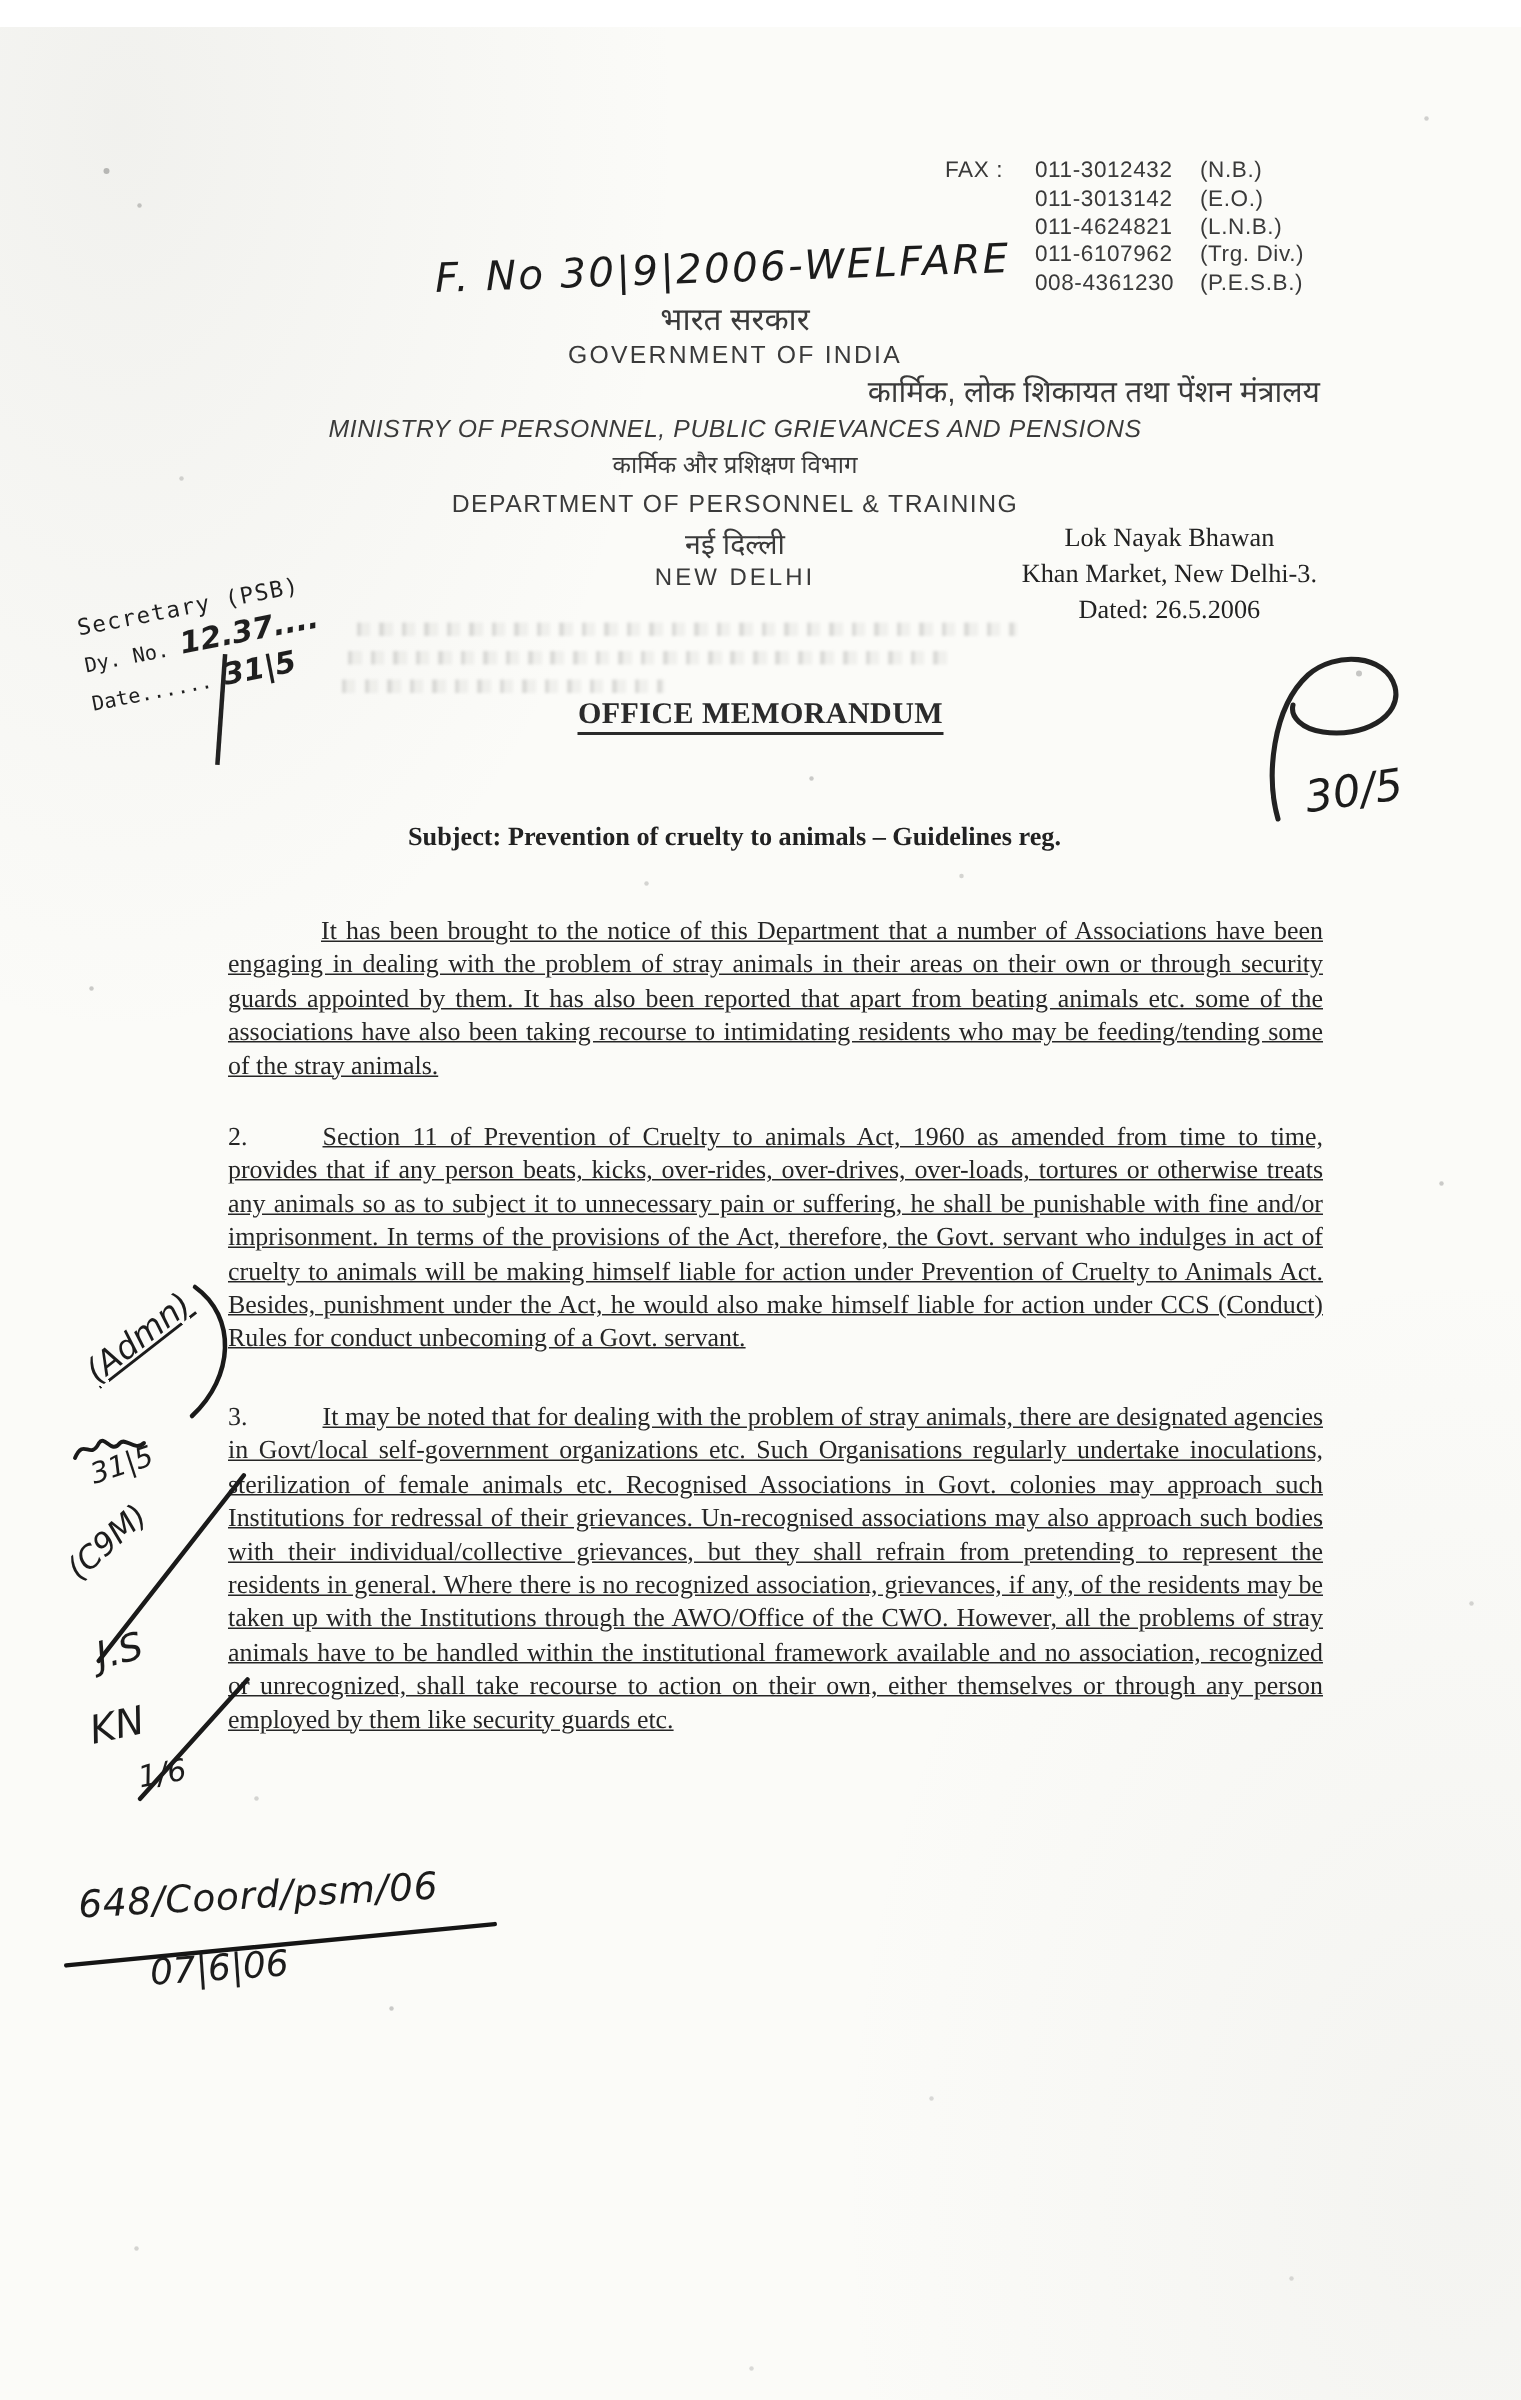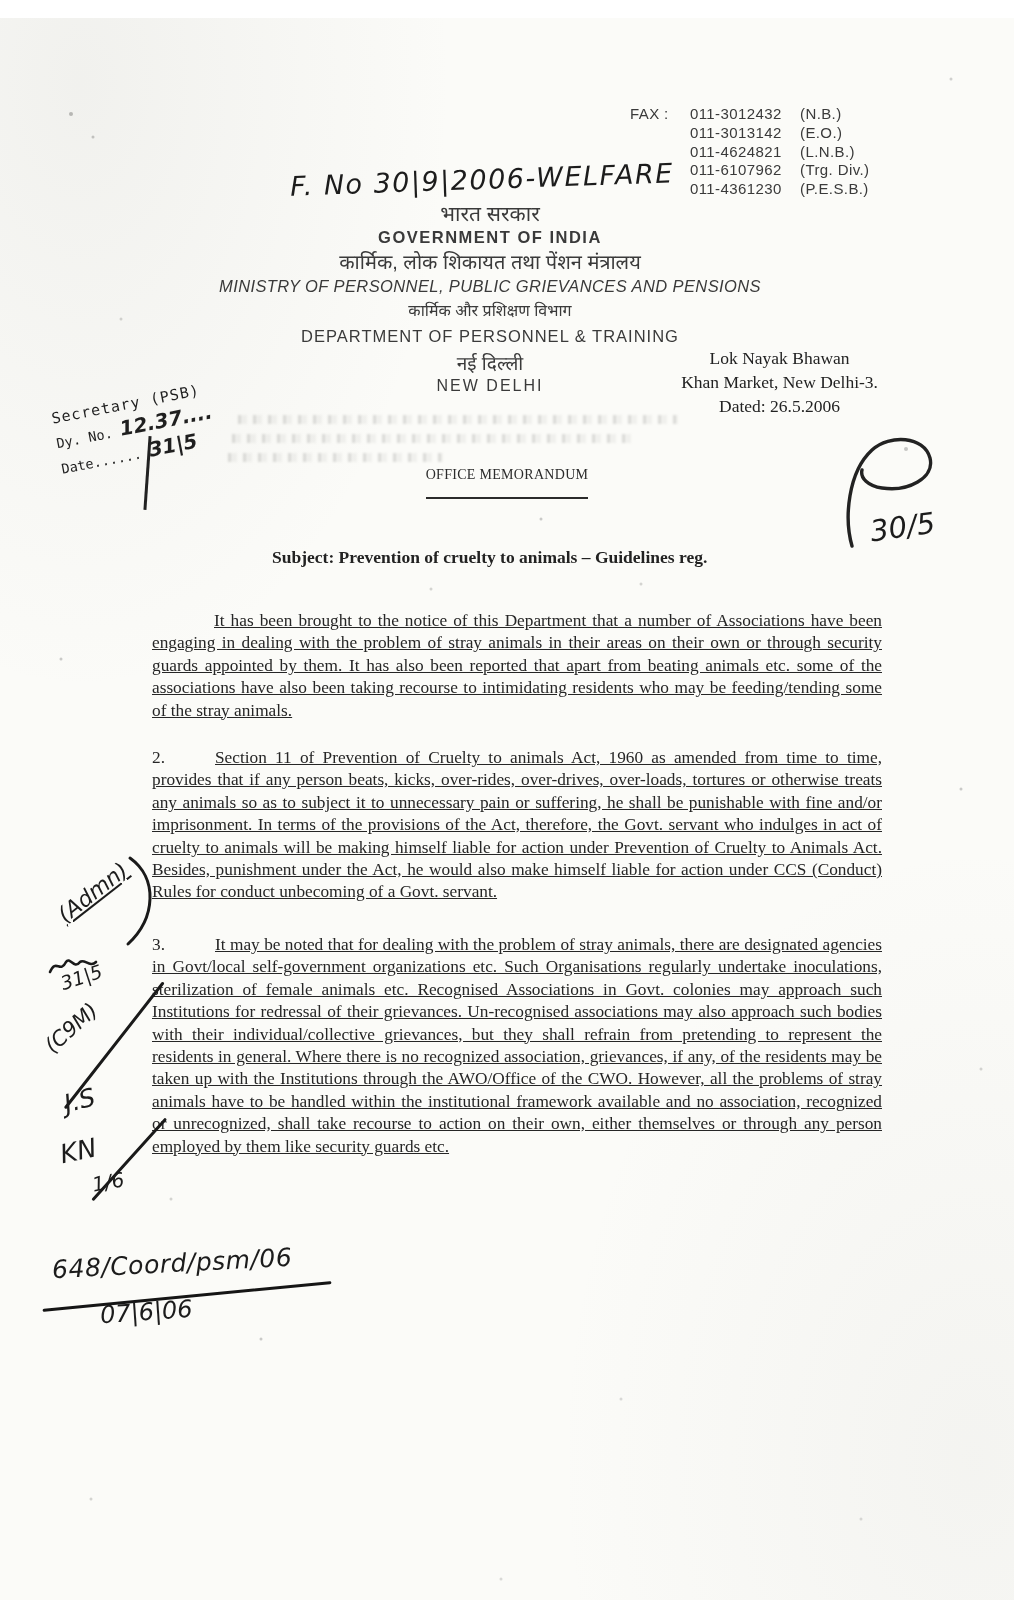--- a/index.html
+++ b/index.html
@@ -19,41 +19,41 @@
 
   
   .hw{font-family:"DejaVu Sans", sans-serif;font-style:italic;color:#1c1c1c;}
 
   .fileno{left:290px;top:146px;font-size:27px;letter-spacing:1.5px;transform:rotate(-2deg);}
 
   
   .letterhead{left:100px;top:184px;width:780px;text-align:center;color:#3a3a3a;
               font-family:"Liberation Sans", sans-serif;}
   .lh-hi1{font-size:21px;line-height:24px;}
-  .lh-en1{font-size:16.5px;letter-spacing:1.5px;margin-top:2px;font-weight:bold;}
-  .lh-hi2{font-size:20px;line-height:24px;margin-top:3px;}
+  .lh-en1{font-size:16.5px;letter-spacing:1.5px;margin-top:2px;}
+  .lh-hi2{font-size:20px;line-height:24px;margin-top:3px;text-align:right;}
   .lh-en2{font-size:16.5px;letter-spacing:.4px;margin-top:3px;font-style:italic;}
   .lh-hi3{font-size:16px;line-height:24px;margin-top:3px;}
   .lh-en3{font-size:16.5px;letter-spacing:1px;margin-top:4px;}
   .lh-hi4{font-size:19px;line-height:23px;margin-top:6px;}
   .lh-en4{font-size:16px;letter-spacing:2px;margin-top:2px;}
 
   .address{right:136px;top:328px;text-align:center;font-size:17.5px;line-height:24px;color:#222;}
 
   
   .stamp{left:50px;top:392px;transform:rotate(-11deg);transform-origin:left top;
          font-family:"DejaVu Sans Mono", monospace;color:#1f1f1f;}
   .stamp .s1{font-size:15px;letter-spacing:1px;}
   .stamp .s2,.stamp .s3{font-size:13.5px;margin-top:2px;}
   .stamp .hwv{font-family:"DejaVu Sans", sans-serif;font-style:italic;font-size:20px;font-weight:bold;}
   .stamp-stroke{left:146px;top:418px;width:2.5px;height:74px;background:#222;transform:rotate(4deg);}
 
   .memo-title{left:0;right:0;top:447px;text-align:center;}
-  .memo-title span{font-weight:normal;font-size:14px;letter-spacing:.3px;
-                   border-bottom:2.5px solid #2b2b2b;padding-bottom:15px;}
+  .memo-title span{font-weight:bold;font-size:20px;letter-spacing:.3px;
+                   border-bottom:2.5px solid #2b2b2b;padding-bottom:1px;}
 
   .subject{left:272px;top:529px;font-weight:bold;font-size:17.5px;color:#222;}
 
   
   .bodytext{left:152px;top:592px;width:730px;font-size:17.3px;line-height:22.4px;
             text-align:justify;color:#262626;text-decoration:underline;}
   .para{margin:0;}
   .para + .para{margin-top:25px;}
   .para.gap-lg{margin-top:30px;}
   .indent1{text-indent:62px;}
@@ -125,21 +125,21 @@
       <span>011-4624821</span>
       <span>(L.N.B.)</span>
     </div>
     <div class="fax-row">
       <span></span>
       <span>011-6107962</span>
       <span>(Trg. Div.)</span>
     </div>
     <div class="fax-row">
       <span></span>
-      <span>011-4361230</span>
+      <span>008-4361230</span>
       <span>(P.E.S.B.)</span>
     </div>
   </div>
 
   <div class="abs hw fileno">F. No 30|9|2006-WELFARE</div>
 
   <div class="abs letterhead">
     <div class="lh-hi1">भारत सरकार</div>
     <div class="lh-en1">GOVERNMENT OF INDIA</div>
     <div class="lh-hi2">कार्मिक, लोक शिकायत तथा पेंशन मंत्रालय</div>

